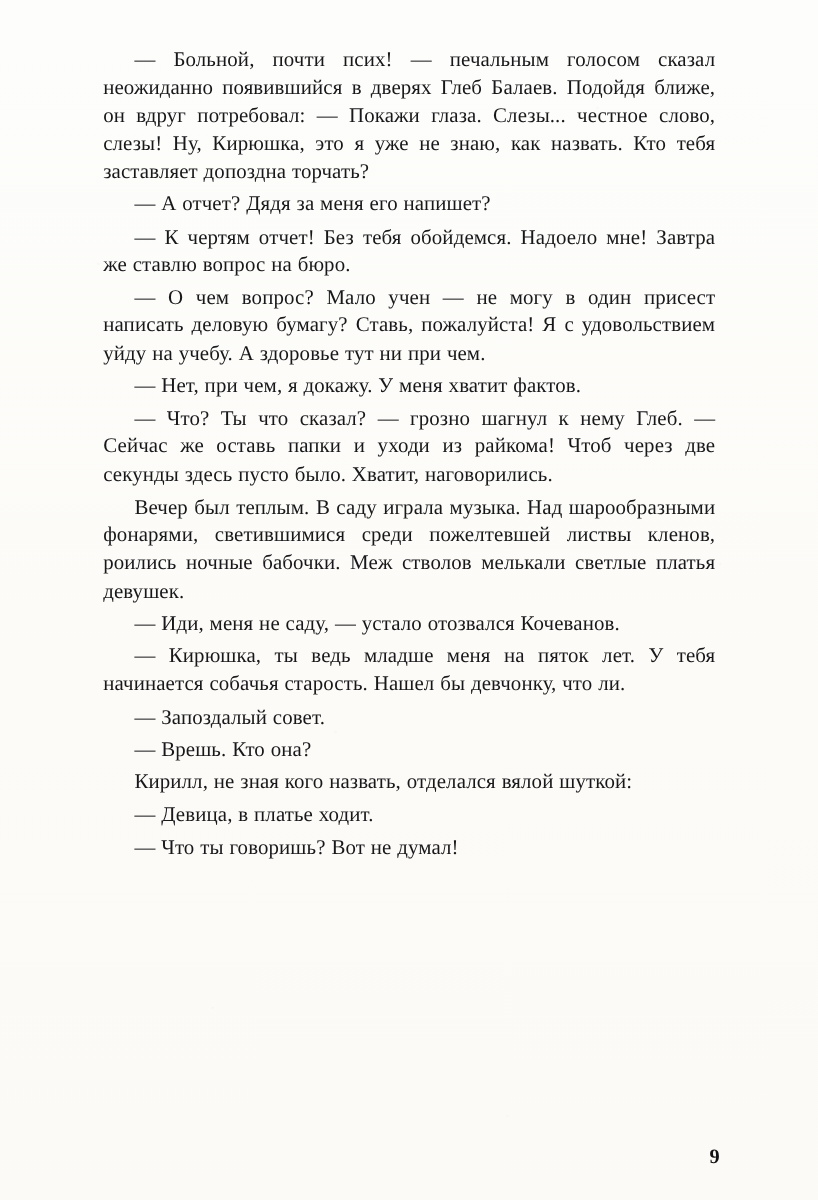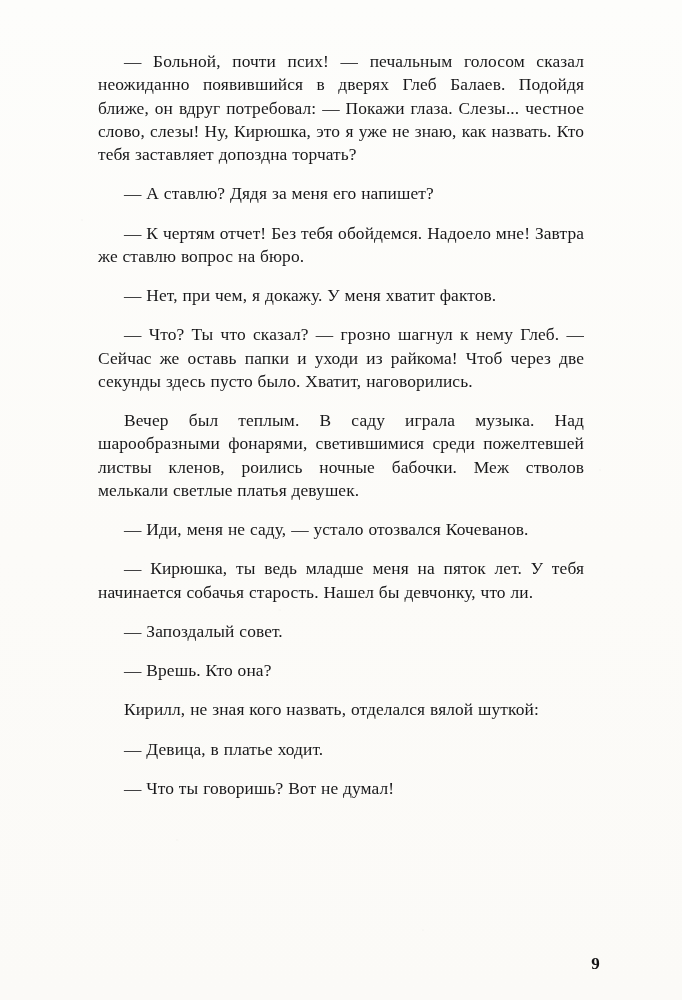--- a/index.html
+++ b/index.html
@@ -35,21 +35,21 @@
       linear-gradient(180deg, #fdfdfb 0%, #fcfbf8 55%, #fbfaf7 100%);
     pointer-events: none;
   }
   #textblock {
     position: absolute;
     left: 82px;
     top: 34px;
     width: 518px;
   }
   p.para {
-    margin: 16px;
+    margin: 4px;
     font-size: 17.4px;
     line-height: 23.25px;
     text-align: justify;
     text-align-last: left;
     color: #18181a;
     letter-spacing: 0.1px;
     word-spacing: 0.4px;
     hyphens: manual;
     text-indent: 0;
   }
@@ -66,22 +66,23 @@
     font-family: "Liberation Serif", "DejaVu Serif", serif;
     letter-spacing: 0.3px;
   }
 </style>
 </head>
 <body>
 
 <div id="page">
   <div id="textblock">
     <p class="para indent">— Больной, почти псих! — печальным голосом сказал неожиданно появившийся в дверях Глеб Балаев. Подойдя ближе, он вдруг потребовал: — Покажи глаза. Слезы... честное слово, слезы! Ну, Кирюшка, это я уже не знаю, как назвать. Кто тебя заставляет допоздна торчать?</p>
-    <p class="para indent">— А ставлю? Дядя за меня его напишет?</p>
+    <p class="para indent">— А отчет? Дядя за меня его напишет?</p>
     <p class="para indent">— К чертям отчет! Без тебя обойдемся. Надоело мне! Завтра же ставлю вопрос на бюро.</p>
+    <p class="para indent">— О чем вопрос? Мало учен — не могу в один присест написать деловую бумагу? Ставь, пожалуйста! Я с удовольствием уйду на учебу. А здоровье тут ни при чем.</p>
     <p class="para indent">— Нет, при чем, я докажу. У меня хватит фактов.</p>
     <p class="para indent">— Что? Ты что сказал? — грозно шагнул к нему Глеб. — Сейчас же оставь папки и уходи из райкома! Чтоб через две секунды здесь пусто было. Хватит, наговорились.</p>
     <p class="para indent">Вечер был теплым. В саду играла музыка. Над шарообразными фонарями, светившимися среди пожелтевшей листвы кленов, роились ночные бабочки. Меж стволов мелькали светлые платья девушек.</p>
     <p class="para indent">— Иди, меня не саду, — устало отозвался Кочеванов.</p>
     <p class="para indent">— Кирюшка, ты ведь младше меня на пяток лет. У тебя начинается собачья старость. Нашел бы девчонку, что ли.</p>
     <p class="para indent">— Запоздалый совет.</p>
     <p class="para indent">— Врешь. Кто она?</p>
     <p class="para indent">Кирилл, не зная кого назвать, отделался вялой шуткой:</p>
     <p class="para indent">— Девица, в платье ходит.</p>
     <p class="para indent">— Что ты говоришь? Вот не думал!</p>

